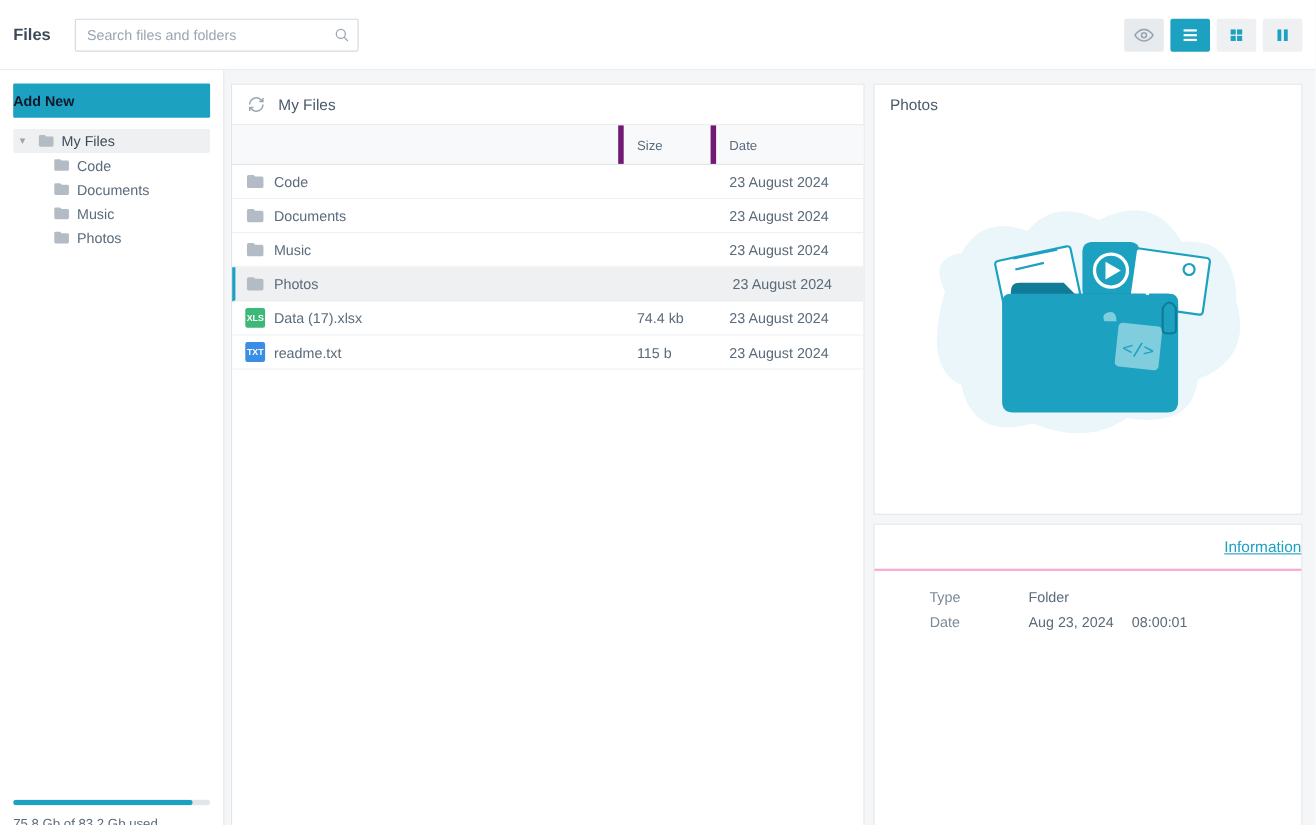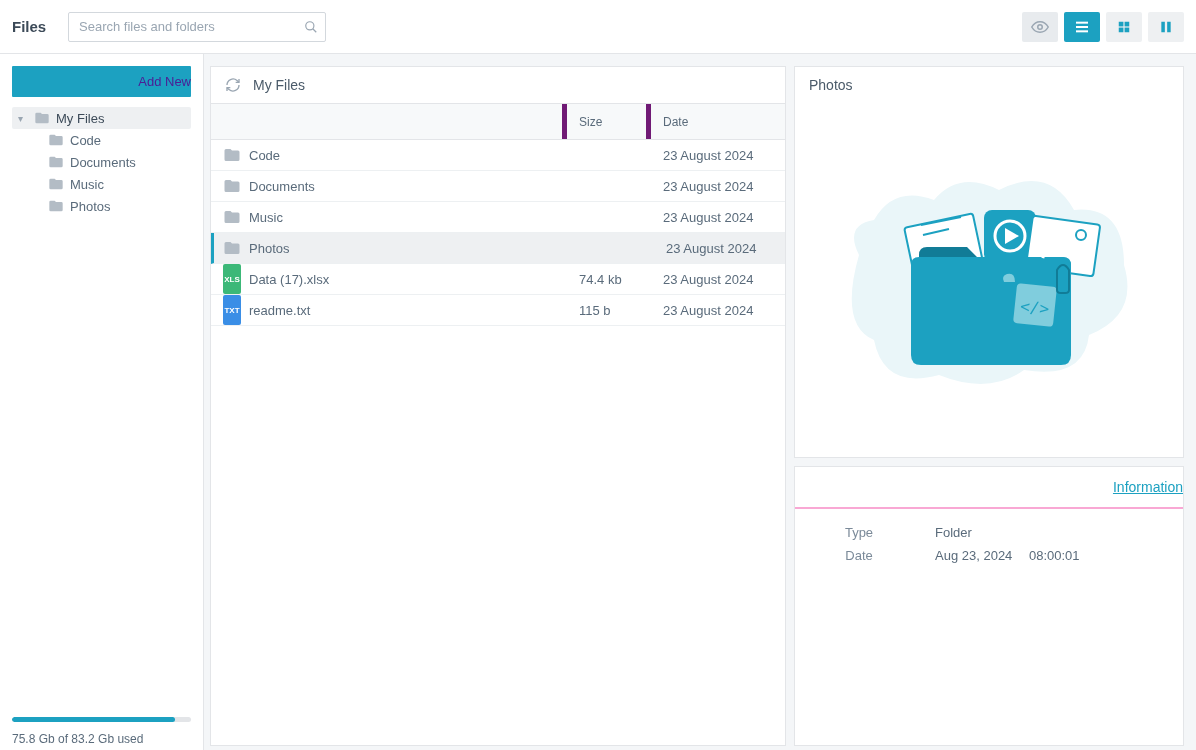--- a/index.html
+++ b/index.html
@@ -6,21 +6,21 @@
   html, body { height: 100%; }
   body {
     font-family: Arial, Helvetica, sans-serif;
     font-size: 13px;
     color: #4a5a69;
     background: #fff;
     overflow: hidden;
   }
   
   .topbar {
-    height: 54px;
+    height: 64px;
     border-bottom: 1px solid #e3e5e8;
     display: flex;
     align-items: center;
     padding: 16px 12px;
     gap: 12px;
   }
   .topbar .title {
     font-weight: 600;
     font-size: 15px;
     color: #3c4a58;
@@ -77,23 +77,23 @@
     background: #fff;
     border-right: 1px solid #e3e5e8;
     margin-right: 6px;
     padding: 12px;
     display: flex;
     flex-direction: column;
     position: relative;
   }
   .add-new {
     background: #1ca1c1;
-    color: #4c1d95;
-    text-align: right;
-    font-weight: 400;
+    color: #0f172a;
+    text-align: left;
+    font-weight: 700;
     padding: 8px 0;
     border-radius: 1px;
     cursor: pointer;
     margin-bottom: 10px;
     font-size: 13px;
   }
   .tree { flex: 1; overflow: auto; font-size: 13px; }
   .tree-item {
     display: flex; align-items: center;
     gap: 6px;
@@ -181,21 +181,21 @@
     display: flex; align-items: center;
     padding: 0 12px;
   }
   .row .name-cell { gap: 8px; }
   .row.selected {
     background: #eef0f2;
     border-left: 3px solid #1ca1c1;
   }
   .row.selected .name-cell { padding-left: 9px; }
   .file-icon {
-    width: 18px; height: 30px;
+    width: 18px; height: 18px;
     border-radius: 2px;
     display: inline-flex;
     align-items: center; justify-content: center;
     font-size: 8px; font-weight: 700; color: #fff;
   }
   .xls { background: #3cb878; }
   .txt { background: #3a8ee6; }
   
   .right-col {
     display: flex;

